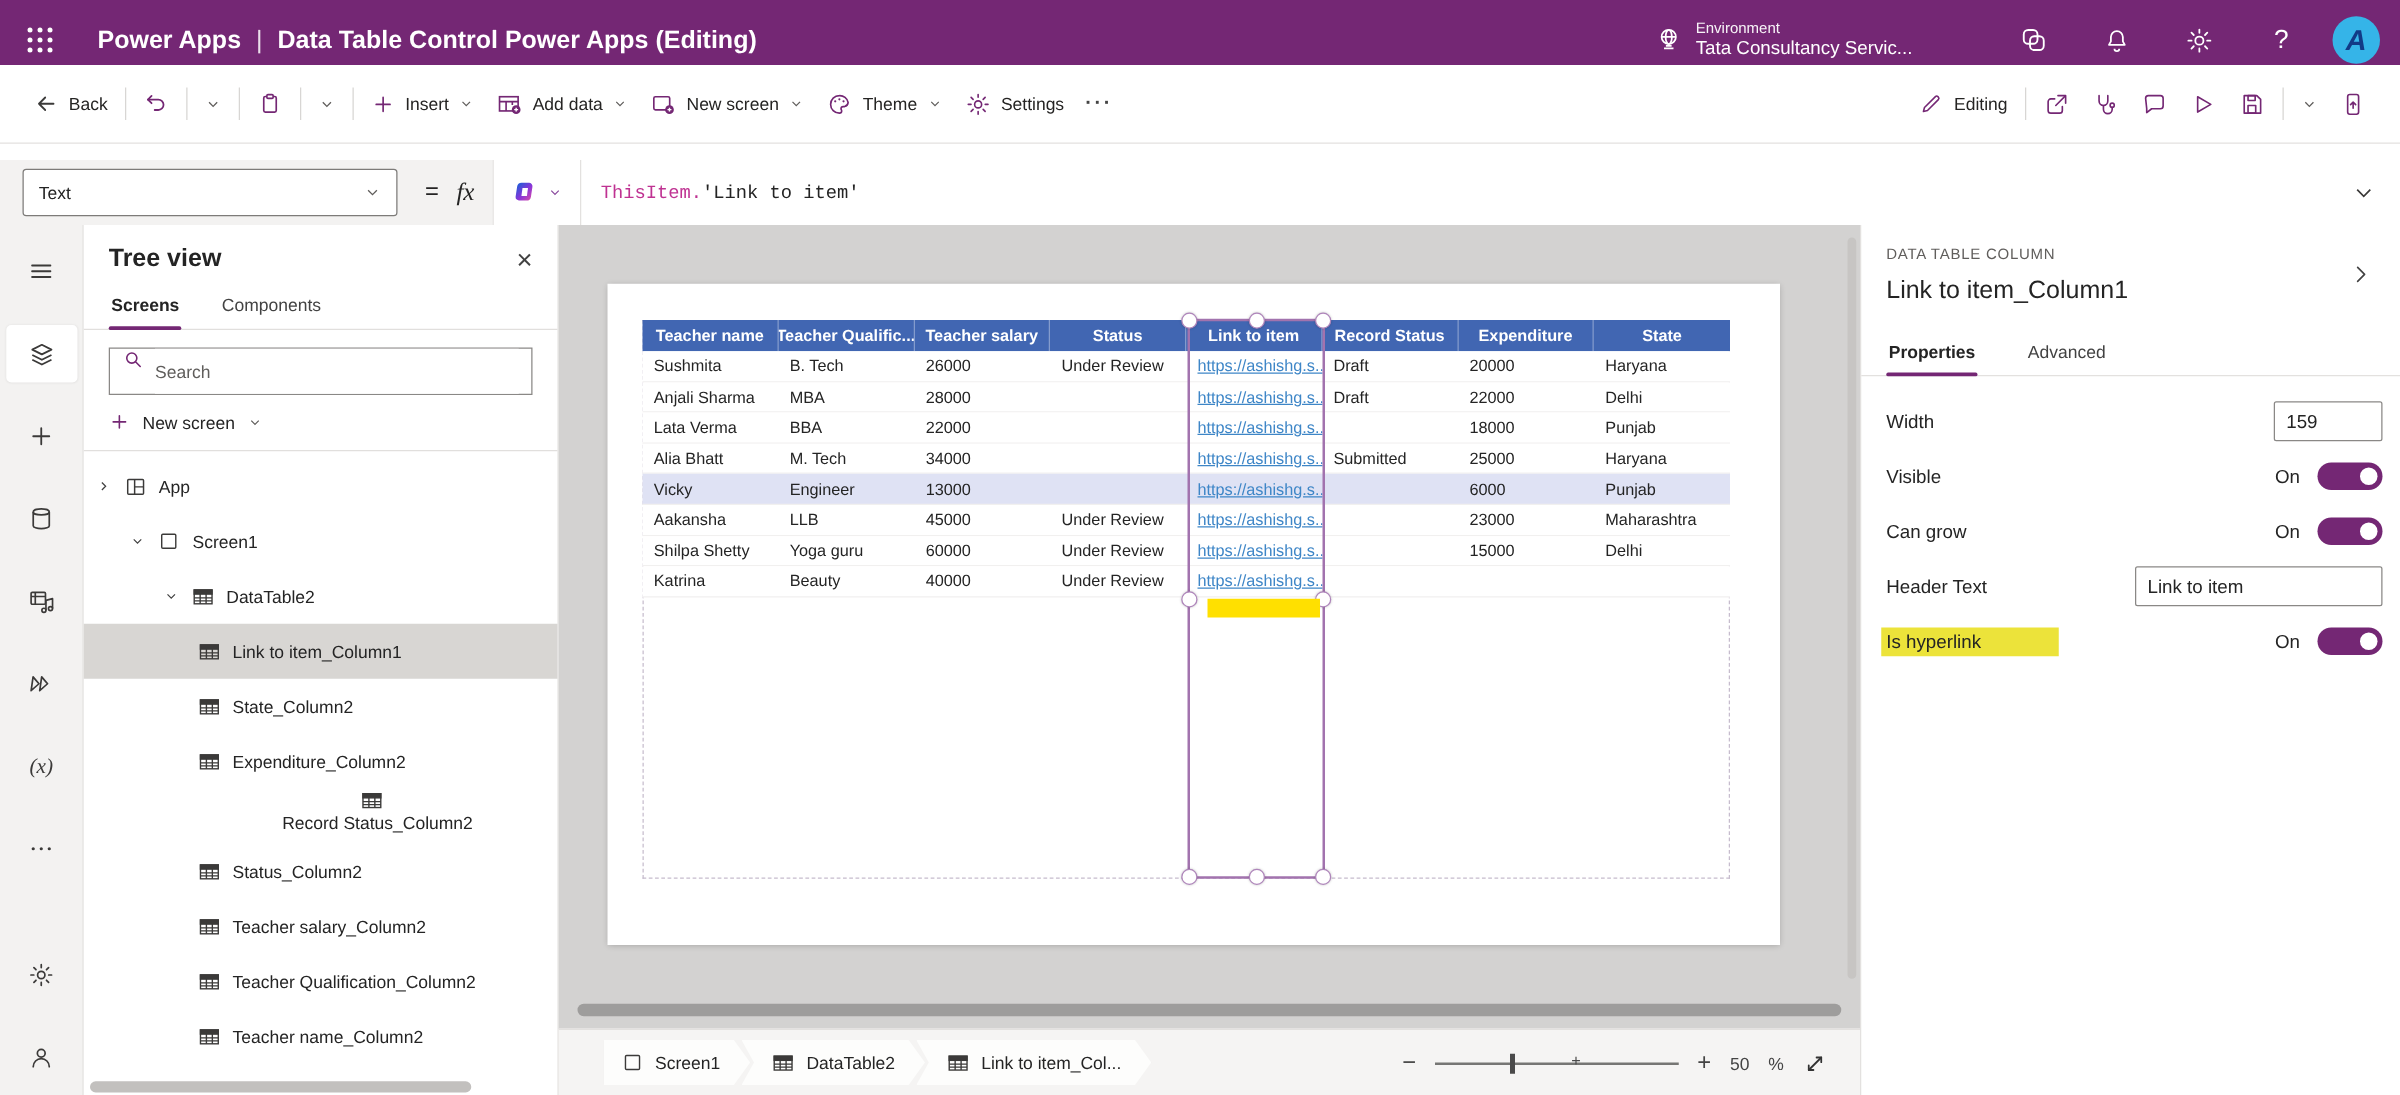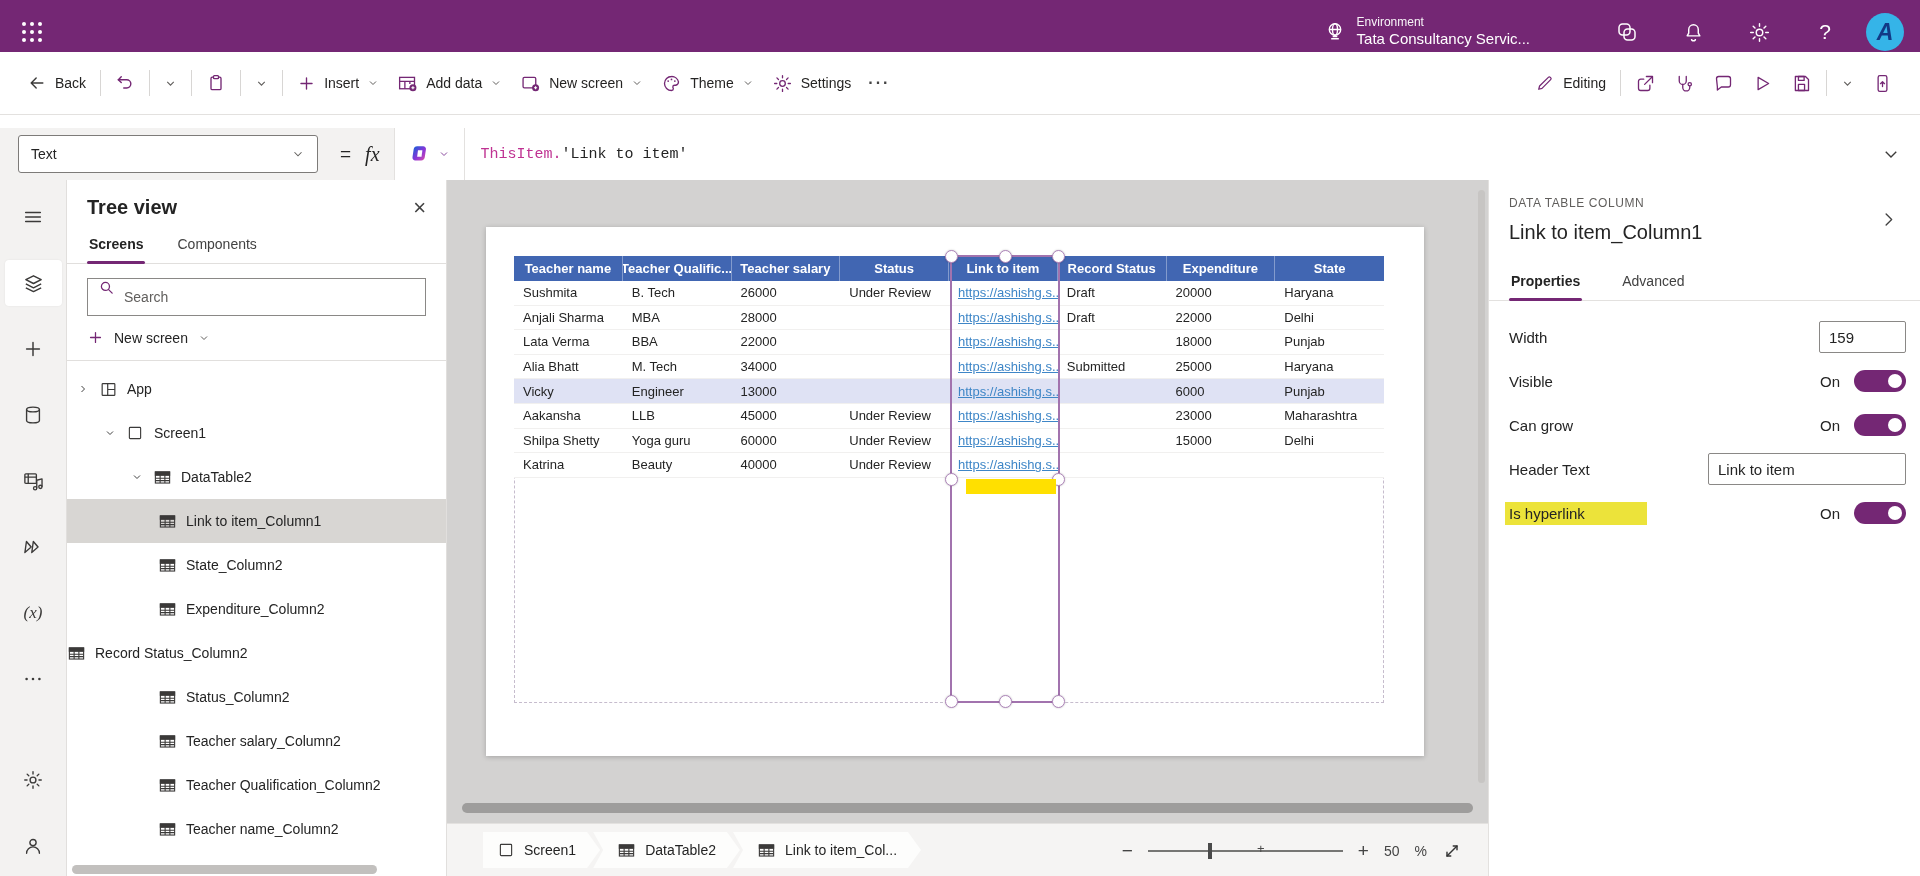--- a/index.html
+++ b/index.html
@@ -132,20 +132,25 @@
         <i></i>
         <i></i>
         <i></i>
         <i></i>
         <i></i>
         <i></i>
         <i></i>
         <i></i>
       </div>
     </div>
+  <div class="tb-title">
+    <span>Power Apps</span>
+    <span class="tb-sep">|</span>
+    <span>Data Table Control Power Apps (Editing)</span>
+  </div>
   <div class="titlebar-right">
     <div class="env">
       <span>
         <svg width="24" height="24" viewBox="0 0 24 24" fill="none" stroke="currentColor" stroke-width="1.4">
             <circle cx="12" cy="9.5" r="5.7"></circle>
             <ellipse cx="12" cy="9.5" rx="2.5" ry="5.7"></ellipse>
             <path d="M6.5 9.5h11M8.2 18.7h7.6M9.7 16.6h4.6"></path>
           </svg>
       </span>
       <div class="env-text">
@@ -560,21 +565,21 @@
       <div class="tree-row" style="padding-left: 91px;">
         <span class="t-ico">
           <svg width="19" height="19" viewBox="0 0 24 24" fill="none" stroke="currentColor" stroke-width="1.4">
             <rect x="3" y="5" width="18" height="14"></rect>
             <rect x="3" y="5" width="18" height="4.2" fill="currentColor"></rect>
             <path d="M3 13h18M3 16h18M9 9.2V19M15 9.2V19"></path>
           </svg>
         </span>
         <span>Expenditure_Column2</span>
       </div>
-      <div class="tree-row" style="">
+      <div class="tree-row" style="padding-left: 91px; flex-direction: column;">
         <span class="t-ico">
           <svg width="19" height="19" viewBox="0 0 24 24" fill="none" stroke="currentColor" stroke-width="1.4">
             <rect x="3" y="5" width="18" height="14"></rect>
             <rect x="3" y="5" width="18" height="4.2" fill="currentColor"></rect>
             <path d="M3 13h18M3 16h18M9 9.2V19M15 9.2V19"></path>
           </svg>
         </span>
         <span>Record Status_Column2</span>
       </div>
       <div class="tree-row" style="padding-left: 91px;">

